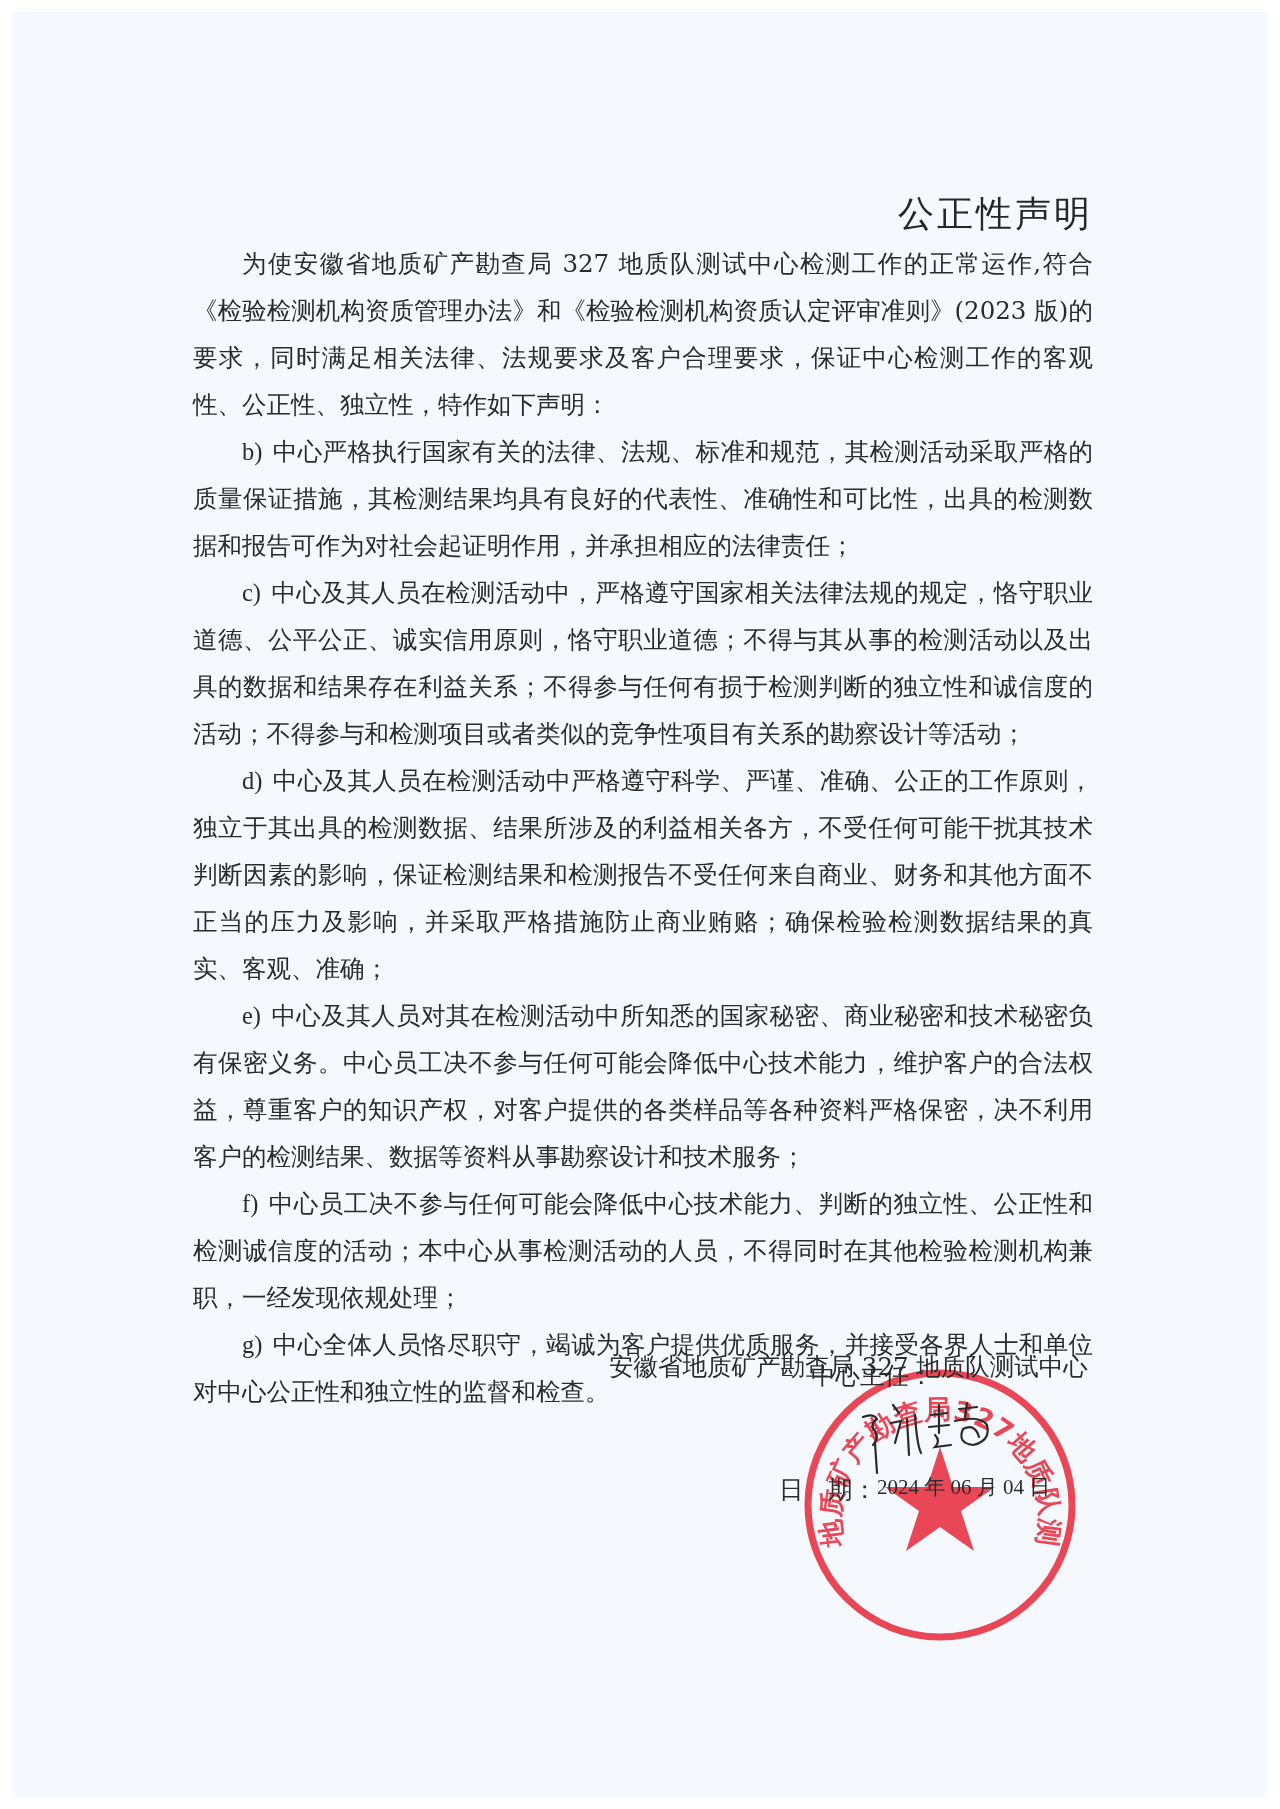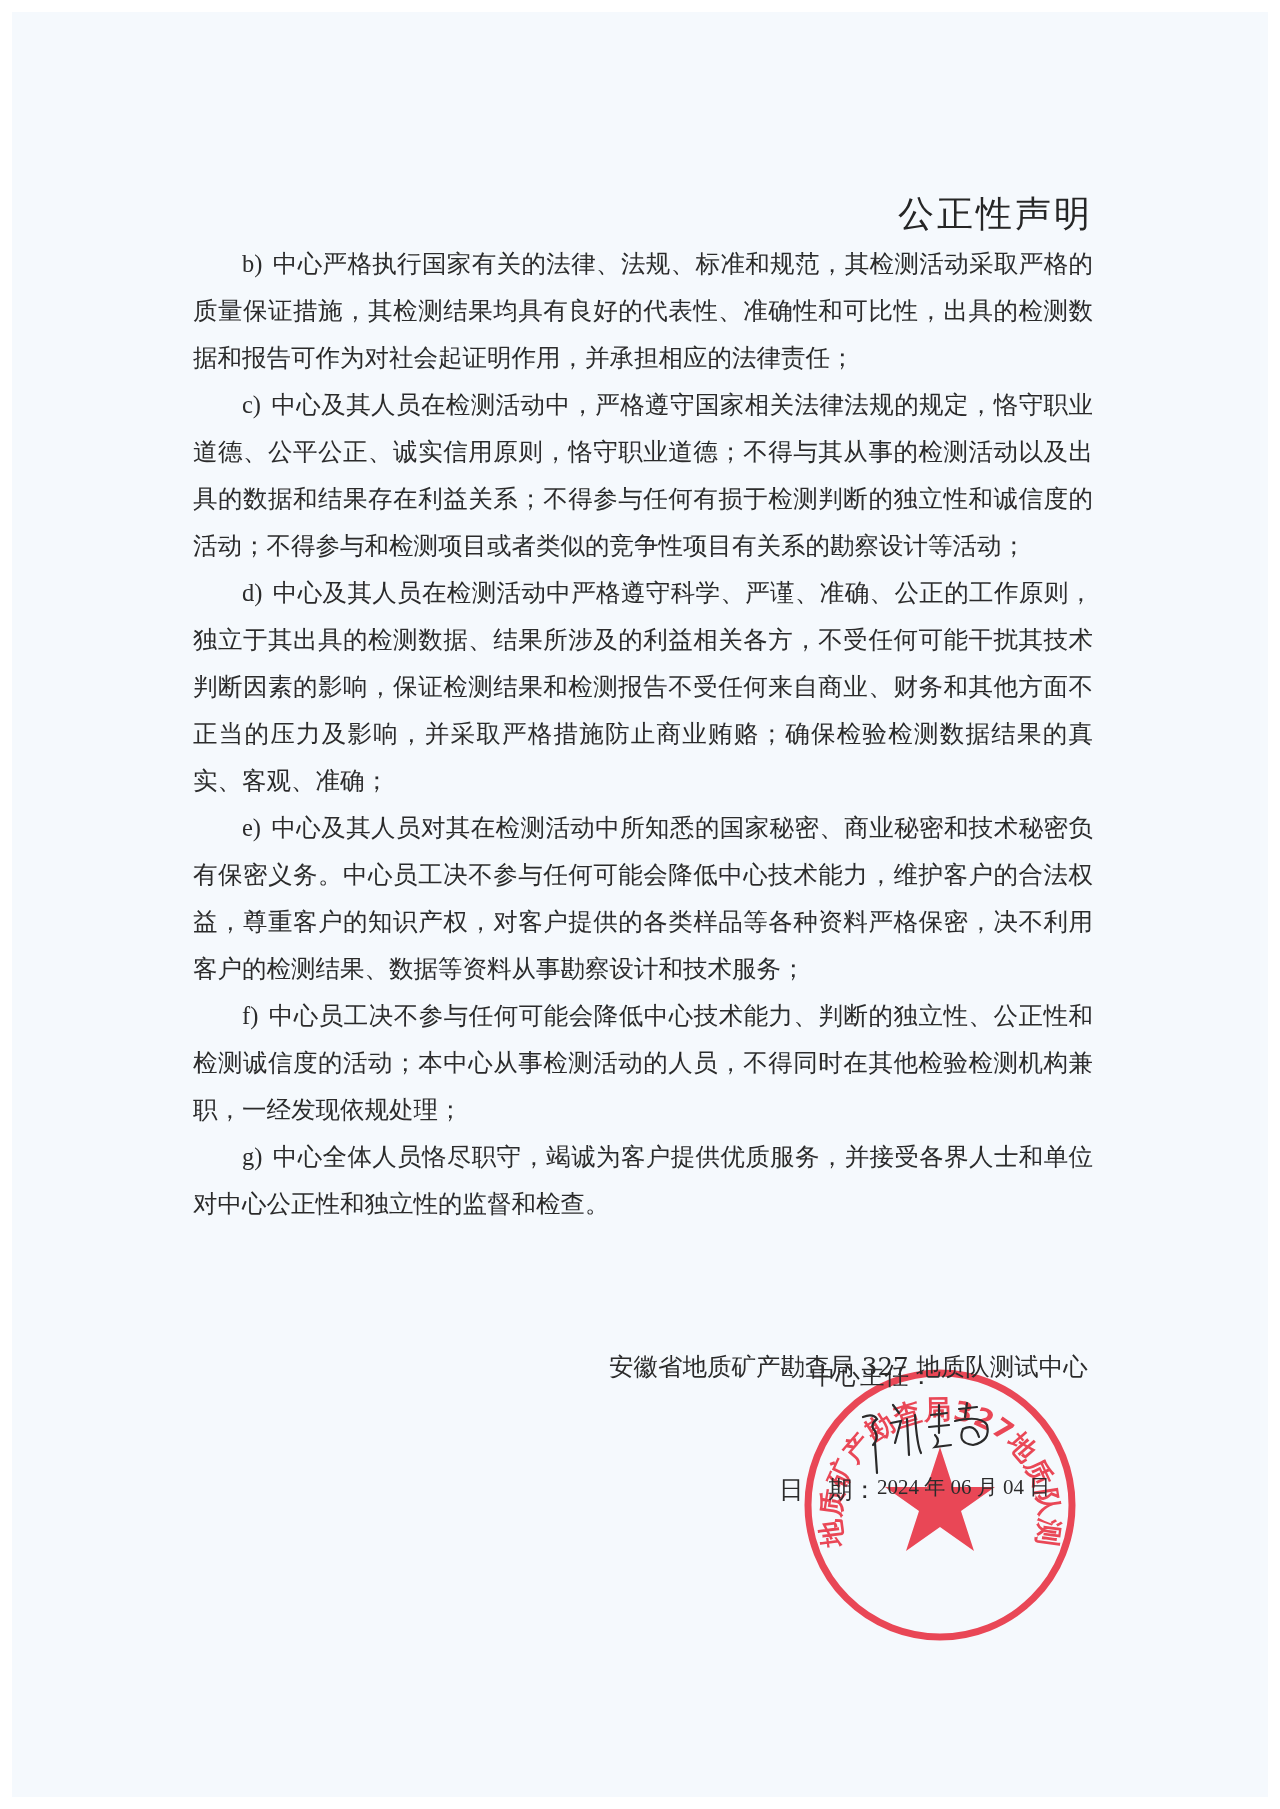--- a/index.html
+++ b/index.html
@@ -35,20 +35,21 @@
       font-size: 24.5px; color: #2b2b2b; white-space: nowrap;
     }
   </style>
 </head>
 <body>
 
 <div class="sheet"></div>
 
 <div class="doc">
   <div class="title">公正性声明</div>
+  <p class="para">为使安徽省地质矿产勘查局 327 地质队测试中心检测工作的正常运作,符合《检验检测机构资质管理办法》和《检验检测机构资质认定评审准则》(2023 版)的要求，同时满足相关法律、法规要求及客户合理要求，保证中心检测工作的客观性、公正性、独立性，特作如下声明：</p>
   <p class="item"><span class="label">b)</span><span>中心严格执行国家有关的法律、法规、标准和规范，其检测活动采取严格的质量保证措施，其检测结果均具有良好的代表性、准确性和可比性，出具的检测数据和报告可作为对社会起证明作用，并承担相应的法律责任；</span></p>
   <p class="item"><span class="label">c)</span><span>中心及其人员在检测活动中，严格遵守国家相关法律法规的规定，恪守职业道德、公平公正、诚实信用原则，恪守职业道德；不得与其从事的检测活动以及出具的数据和结果存在利益关系；不得参与任何有损于检测判断的独立性和诚信度的活动；不得参与和检测项目或者类似的竞争性项目有关系的勘察设计等活动；</span></p>
   <p class="item"><span class="label">d)</span><span>中心及其人员在检测活动中严格遵守科学、严谨、准确、公正的工作原则，独立于其出具的检测数据、结果所涉及的利益相关各方，不受任何可能干扰其技术判断因素的影响，保证检测结果和检测报告不受任何来自商业、财务和其他方面不正当的压力及影响，并采取严格措施防止商业贿赂；确保检验检测数据结果的真实、客观、准确；</span></p>
   <p class="item"><span class="label">e)</span><span>中心及其人员对其在检测活动中所知悉的国家秘密、商业秘密和技术秘密负有保密义务。中心员工决不参与任何可能会降低中心技术能力，维护客户的合法权益，尊重客户的知识产权，对客户提供的各类样品等各种资料严格保密，决不利用客户的检测结果、数据等资料从事勘察设计和技术服务；</span></p>
   <p class="item"><span class="label">f)</span><span>中心员工决不参与任何可能会降低中心技术能力、判断的独立性、公正性和检测诚信度的活动；本中心从事检测活动的人员，不得同时在其他检验检测机构兼职，一经发现依规处理；</span></p>
   <p class="item"><span class="label">g)</span><span>中心全体人员恪尽职守，竭诚为客户提供优质服务，并接受各界人士和单位对中心公正性和独立性的监督和检查。</span></p>
 </div>
 
 <svg class="seal" viewBox="0 0 280 280">
   <defs>

